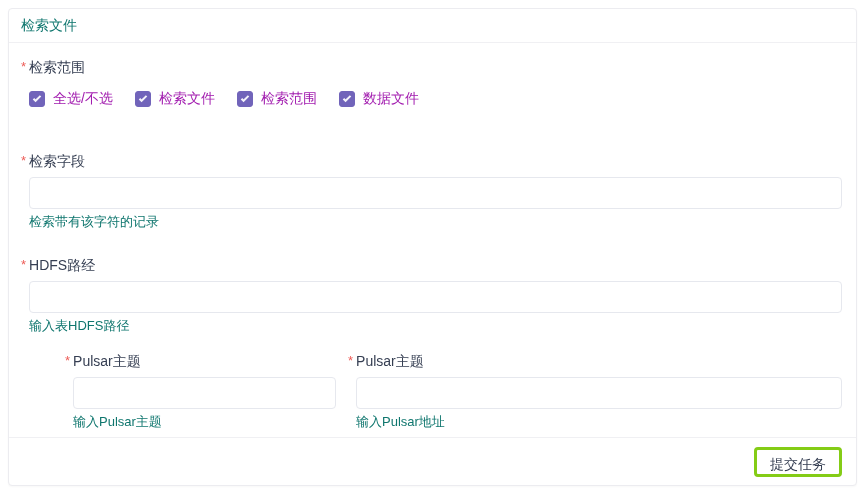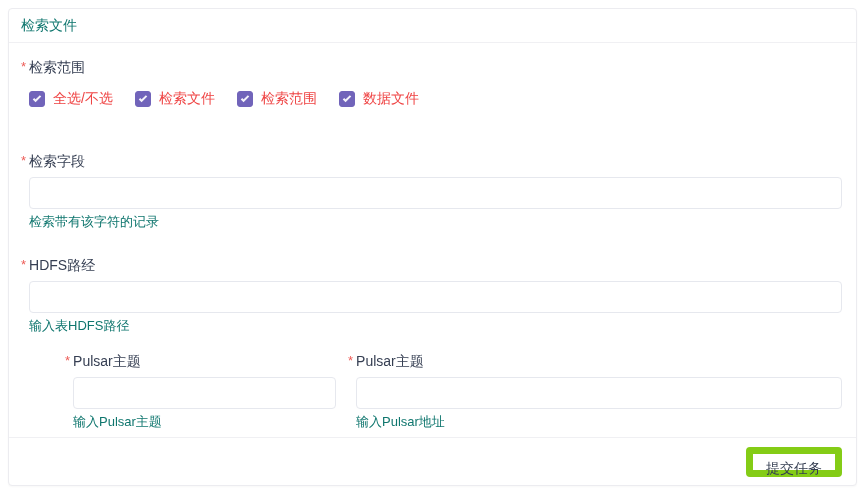--- a/index.html
+++ b/index.html
@@ -77,21 +77,21 @@
     position: absolute;
     left: 3px; top: 3.5px;
     width: 8px; height: 4px;
     border-left: 2px solid rgba(255,255,255,0.92);
     border-bottom: 2px solid rgba(255,255,255,0.92);
     transform: rotate(-45deg);
   }
   .cb-label {
     margin-left: 8px;
     font-size: 14px;
-    color: #ef4444;
+    color: #a21caf;
   }
   
   .text-input {
     display: block;
     width: 100%;
     height: 32px;
     margin-top: 5px;
     padding: 0 10px;
     border: 1px solid #e6e8ee;
     border-radius: 4px;
@@ -119,21 +119,21 @@
     border-top: 1px solid #f0f0f3;
     display: flex;
     align-items: center;
     justify-content: flex-end;
     padding-right: 14px;
   }
   .submit-btn {
     height: 30px;
     padding: 0 13px;
     background: #fff;
-    border: 7px solid #84cc16;
+    border: 3px solid #84cc16;
     border-radius: 4px;
     font-size: 14px;
     color: #353e52;
     font-family: "Liberation Sans", sans-serif;
     cursor: pointer;
     line-height: 28px;
   }
 </style>
 </head>
 <body>

